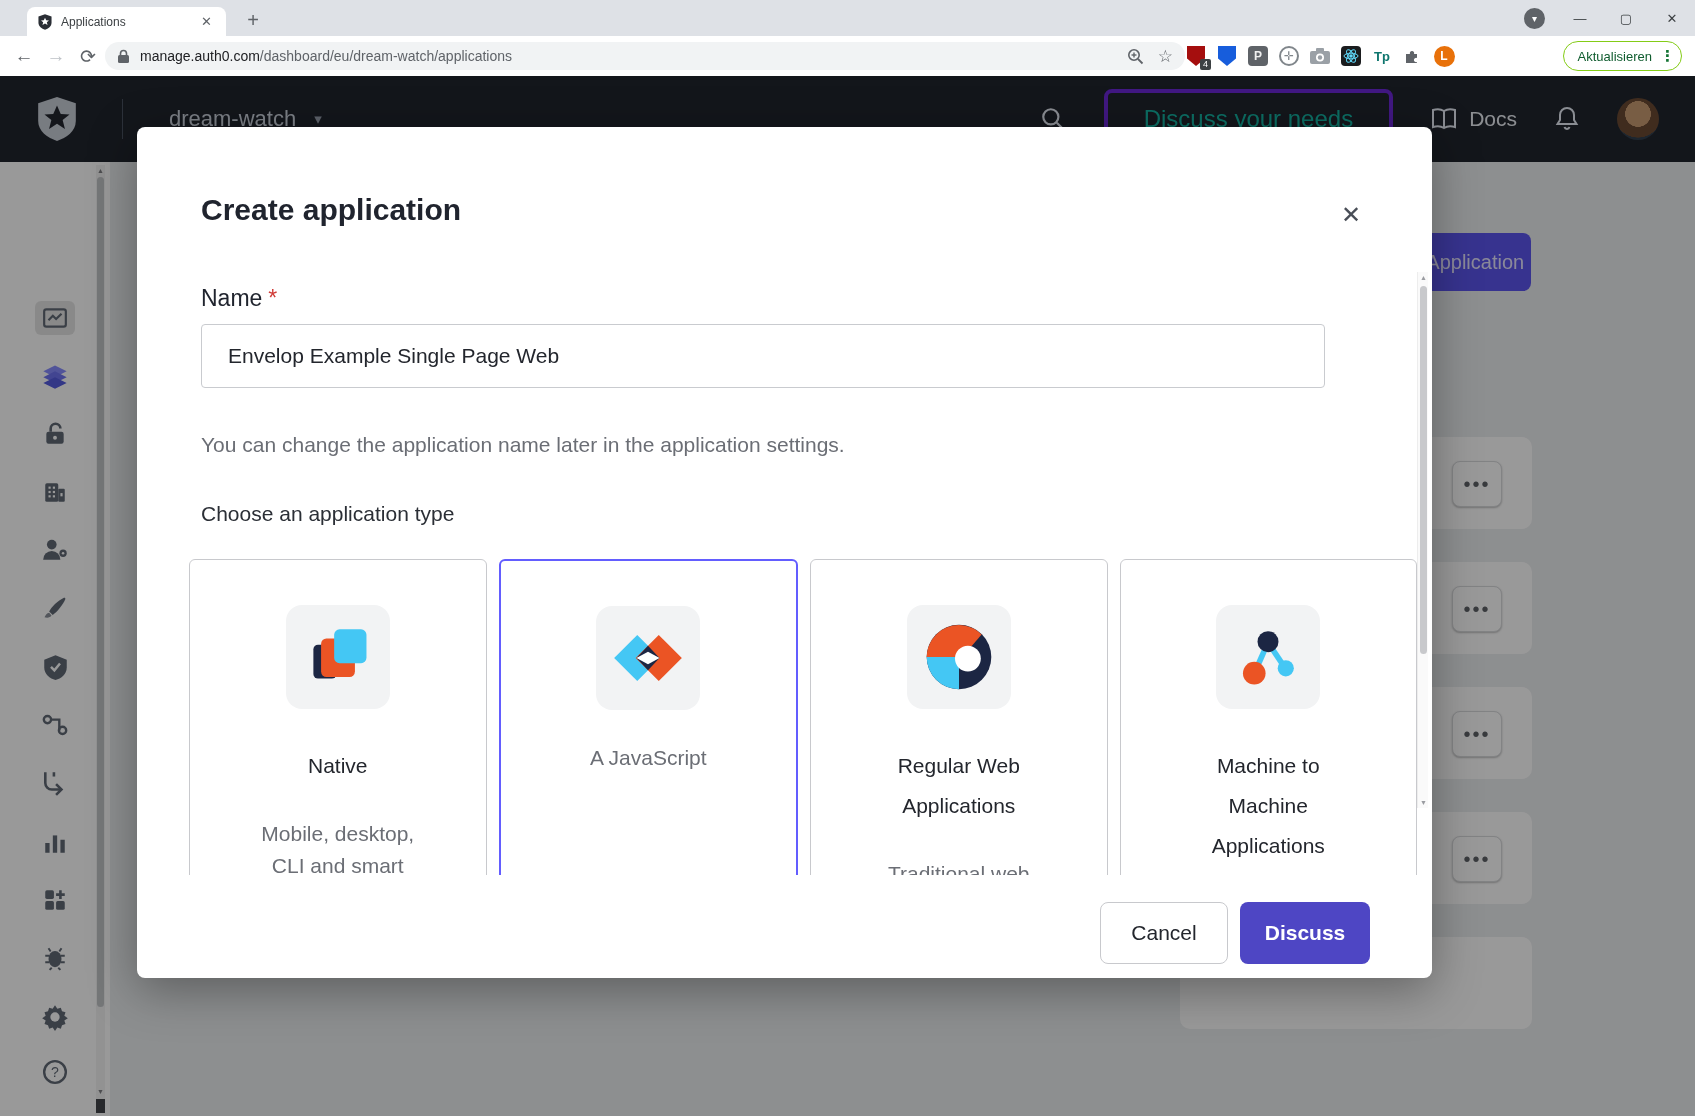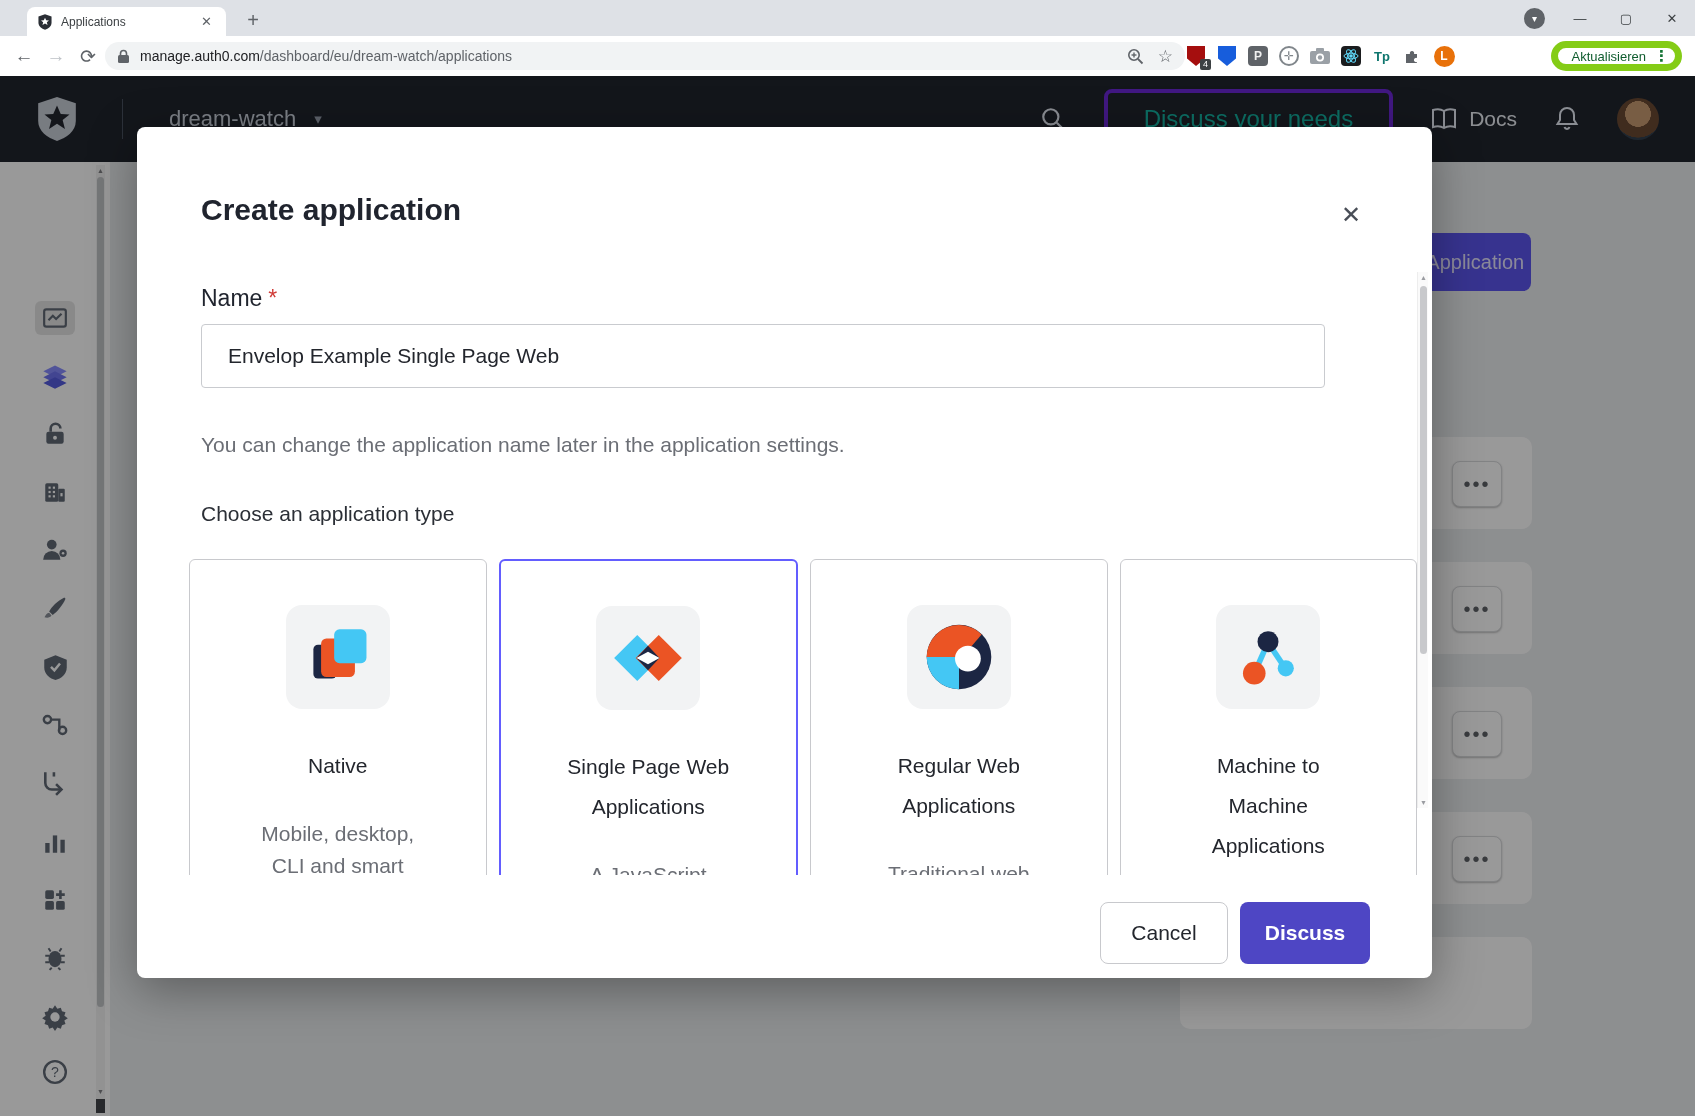--- a/index.html
+++ b/index.html
@@ -38,21 +38,21 @@
   .badge4 { position:absolute; right:-4px; bottom:-3px; background:#3c4043; color:#fff; font-size:9px;
             padding:0 3px; border-radius:2px; line-height:11px; }
   .ext-p { width:20px; height:20px; background:#5f6368; border-radius:4px; color:#efefef; font-size:12px;
            font-weight:bold; display:flex; align-items:center; justify-content:center; }
   .ext-cross { width:20px; height:20px; border:2px solid #80868b; border-radius:50%; color:#80868b;
                font-size:12px; display:flex; align-items:center; justify-content:center; }
   .ext-react { width:20px; height:20px; background:#1a1c1e; border-radius:4px; display:flex; align-items:center; justify-content:center; }
   .ext-tp { color:#0f766e; font-weight:bold; font-size:13px; }
   .ext-avatar { width:21px; height:21px; border-radius:50%; background:#e8710a; color:#fff; font-size:12px;
                 font-weight:bold; display:flex; align-items:center; justify-content:center; }
-  .update-pill { position:absolute; right:13px; top:5px; height:30px; border:7px solid #84cc16; border-radius:15px;
+  .update-pill { position:absolute; right:13px; top:5px; height:30px; border:1px solid #84cc16; border-radius:15px;
                  display:flex; align-items:center; padding:0 6px 0 14px; background:#fff; gap:8px; }
   .update-text { color:#0f5c2e; font-size:13px; }
   .kebab { color:#137333; font-size:15px; font-weight:bold; letter-spacing:0; }
 
   
   .app { position:absolute; left:0; top:76px; width:1695px; height:1040px; background:#eceef0; }
   .app-header { position:absolute; left:0; top:0; width:1695px; height:86px; background:#21252e;
                 display:flex; align-items:center; }
   .tenant { color:#cfd6e0; font-size:22px; margin-left:46px; }
   .hdr-divider { width:1px; height:40px; background:#4a5261; margin-left:44px; }
@@ -384,21 +384,20 @@
 
       <div class="type-card selected">
         <div class="tile">
           <svg width="90" height="80" viewBox="0 0 104 104">
             <polygon points="38,22 68,52 38,82 8,52" fill="#44c7f4"></polygon>
             <polygon points="66,22 96,52 66,82 36,52" fill="#eb5424"></polygon>
             <polygon points="52,36 67,52 52,68 37,52" fill="#1c2643"></polygon>
             <polygon points="52,44 67,52 52,60 37,52" fill="#ffffff"></polygon>
           </svg>
         </div>
-        <div class="card-title">Single Page Web Applications</div>
         <div class="card-desc">A JavaScript</div>
       </div>
 
       <div class="type-card">
         <div class="tile">
           <svg width="84" height="84" viewBox="0 0 104 104">
             <circle cx="52" cy="52" r="40" fill="#1c2643"></circle>
             <path d="M12 52 A40 40 0 0 1 80 24 L56 52 Z" fill="#eb5424"></path>
             <path d="M12 52 A40 40 0 0 0 52 92 L52 52 Z" fill="#44c7f4"></path>
             <circle cx="63" cy="54" r="16" fill="#ffffff"></circle>

